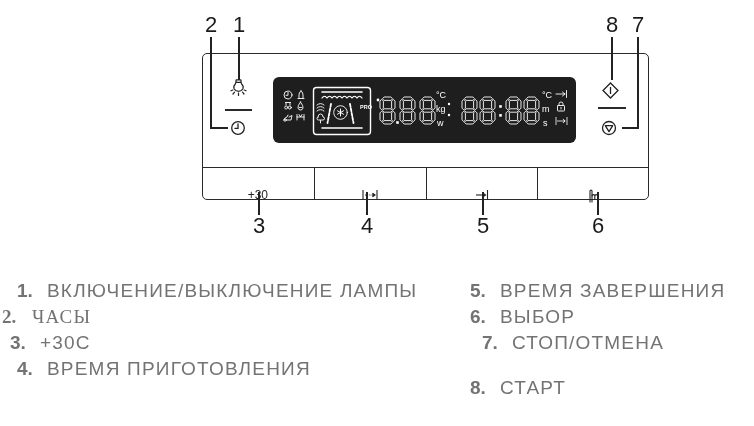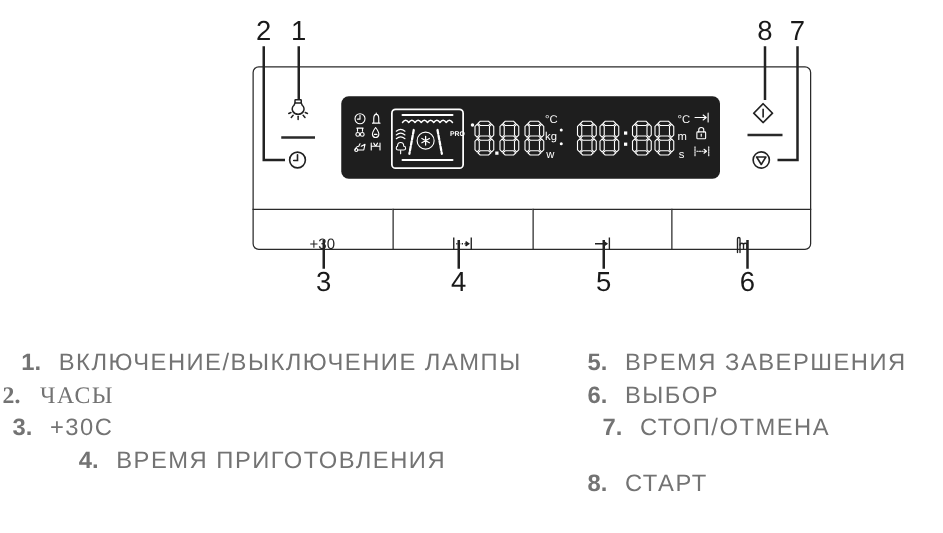--- a/index.html
+++ b/index.html
@@ -264,21 +264,21 @@
 
 <div class="legend-row" style="left:17px; top:278px;">
   <span class="legend-num">1.</span><span>ВКЛЮЧЕНИЕ/ВЫКЛЮЧЕНИЕ ЛАМПЫ</span>
 </div>
 <div class="legend-row" style="left:2px; top:304px;font-family:Liberation Serif, serif;">
   <span class="legend-num">2.</span><span>ЧАСЫ</span>
 </div>
 <div class="legend-row" style="left:10px; top:330px;">
   <span class="legend-num">3.</span><span>+30C</span>
 </div>
-<div class="legend-row" style="left:17px; top:356px;margin-left:46px;">
+<div class="legend-row" style="left:17px; top:356px;">
   <span class="legend-num">4.</span><span>ВРЕМЯ ПРИГОТОВЛЕНИЯ</span>
 </div>
 <div class="legend-row" style="left:470px; top:278px;">
   <span class="legend-num">5.</span><span>ВРЕМЯ ЗАВЕРШЕНИЯ</span>
 </div>
 <div class="legend-row" style="left:470px; top:304px;">
   <span class="legend-num">6.</span><span>ВЫБОР</span>
 </div>
 <div class="legend-row" style="left:470px; top:330px;margin-left:12px;">
   <span class="legend-num">7.</span><span>СТОП/ОТМЕНА</span>

